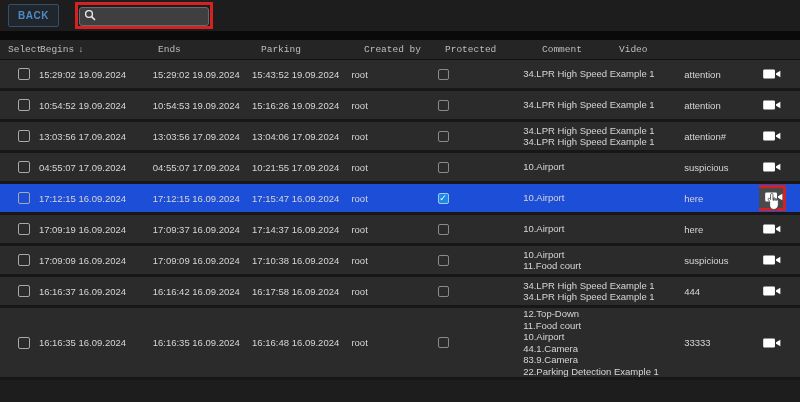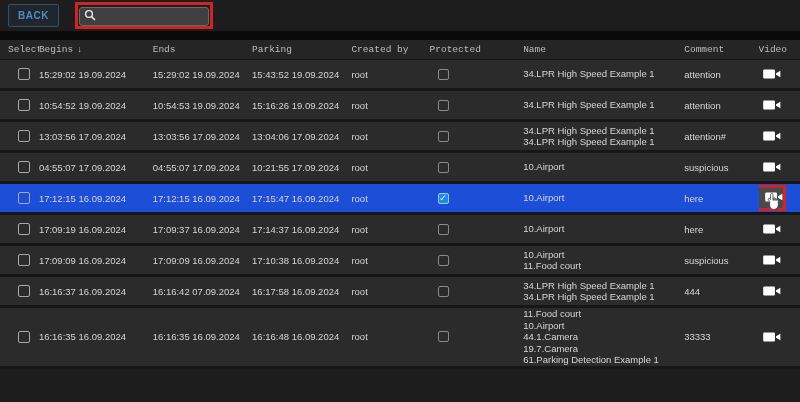--- a/index.html
+++ b/index.html
@@ -72,21 +72,20 @@
 
   <div class="strip"></div>
 
   <div class="thead">
       <div class="cell c0">Select</div>
       <div class="cell c1">Begins<span class="sort-arrow">↓</span></div>
       <div class="cell c2">Ends</div>
       <div class="cell c3">Parking</div>
       <div class="cell c4">Created by</div>
       <div class="cell c5">Protected</div>
-      <div class="cell c6">Name</div>
       <div class="cell c7">Comment</div>
       <div class="cell c8">Video</div>
     </div>
 
   <div id="tbody">
       <div class="row">
         <div class="cell c0">
           <div class="cb"></div>
         </div>
         <div class="cell c1">15:29:02 19.09.2024</div>
@@ -222,21 +221,21 @@
         <div class="cell c7">suspicious</div>
         <div class="cell c8"><span><svg class="vid-btn" viewBox="0 0 20 15">
               <path fill="#ffffff" d="M1.5 2.5h10.5a1.3 1.3 0 0 1 1.3 1.3v7.4a1.3 1.3 0 0 1-1.3 1.3H1.5A1.3 1.3 0 0 1 .2 11.2V3.8a1.3 1.3 0 0 1 1.3-1.3zm13 4.2 4.8-2.9v7.4l-4.8-2.9z"></path>
             </svg></span></div>
       </div>
       <div class="row">
         <div class="cell c0">
           <div class="cb"></div>
         </div>
         <div class="cell c1">16:16:37 16.09.2024</div>
-        <div class="cell c2">16:16:42 07.09.2024</div>
+        <div class="cell c2">16:16:42 16.09.2024</div>
         <div class="cell c3">16:17:58 16.09.2024</div>
         <div class="cell c4">root</div>
         <div class="cell c5">
           <div class="cb prot"></div>
         </div>
         <div class="cell c6 names">
           <div>34.LPR High Speed Example 1</div>
           <div>34.LPR High Speed Example 1</div>
         </div>
         <div class="cell c7">444</div>
@@ -249,25 +248,26 @@
           <div class="cb"></div>
         </div>
         <div class="cell c1">16:16:35 16.09.2024</div>
         <div class="cell c2">16:16:35 16.09.2024</div>
         <div class="cell c3">16:16:48 16.09.2024</div>
         <div class="cell c4">root</div>
         <div class="cell c5">
           <div class="cb prot"></div>
         </div>
         <div class="cell c6 names">
+          <div>12.Top-Down</div>
           <div>11.Food court</div>
           <div>10.Airport</div>
           <div>44.1.Camera</div>
-          <div>19.7.Camera</div>
-          <div>61.Parking Detection Example 1</div>
+          <div>83.9.Camera</div>
+          <div>22.Parking Detection Example 1</div>
         </div>
         <div class="cell c7">33333</div>
         <div class="cell c8"><span><svg class="vid-btn" viewBox="0 0 20 15">
               <path fill="#ffffff" d="M1.5 2.5h10.5a1.3 1.3 0 0 1 1.3 1.3v7.4a1.3 1.3 0 0 1-1.3 1.3H1.5A1.3 1.3 0 0 1 .2 11.2V3.8a1.3 1.3 0 0 1 1.3-1.3zm13 4.2 4.8-2.9v7.4l-4.8-2.9z"></path>
             </svg></span></div>
       </div>
     </div>
 
 </div>
 

